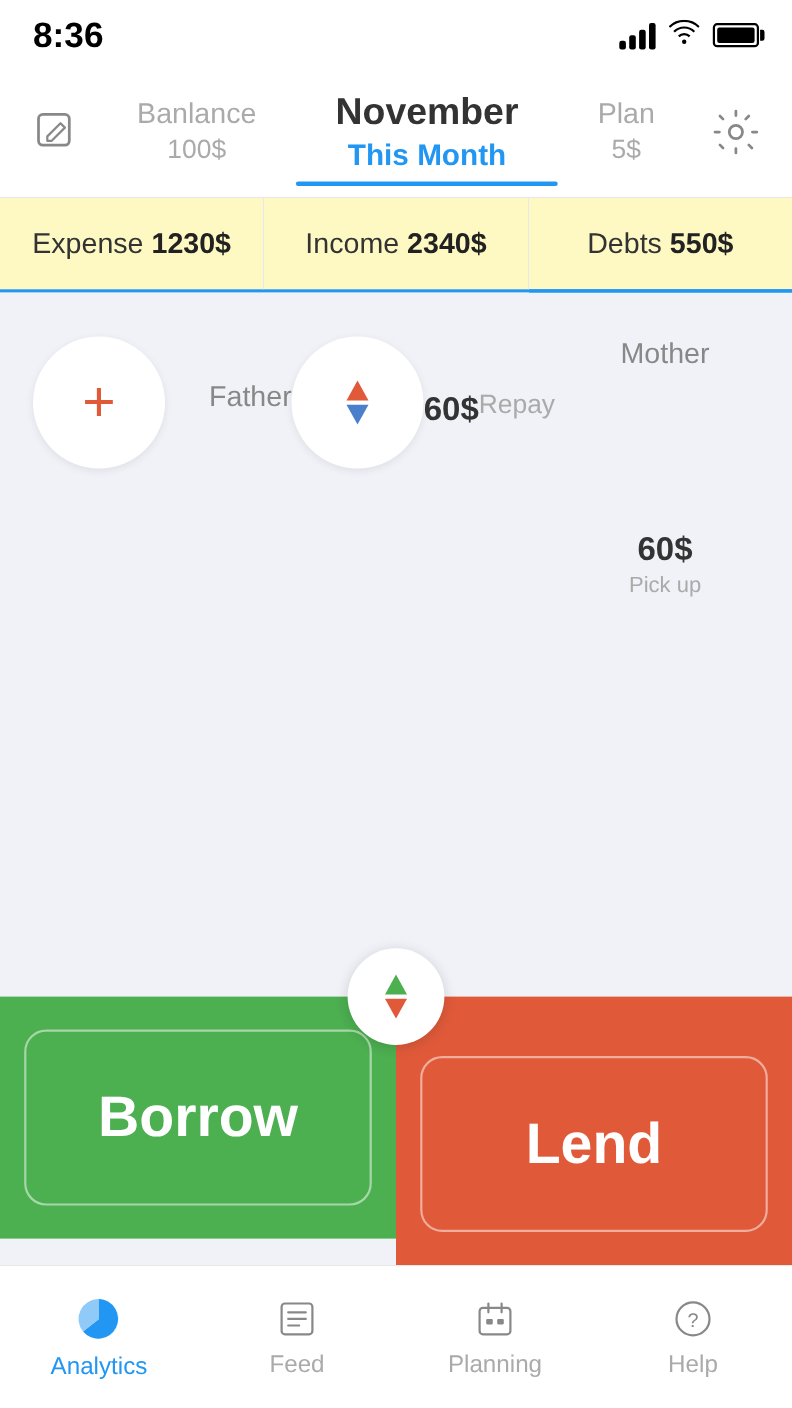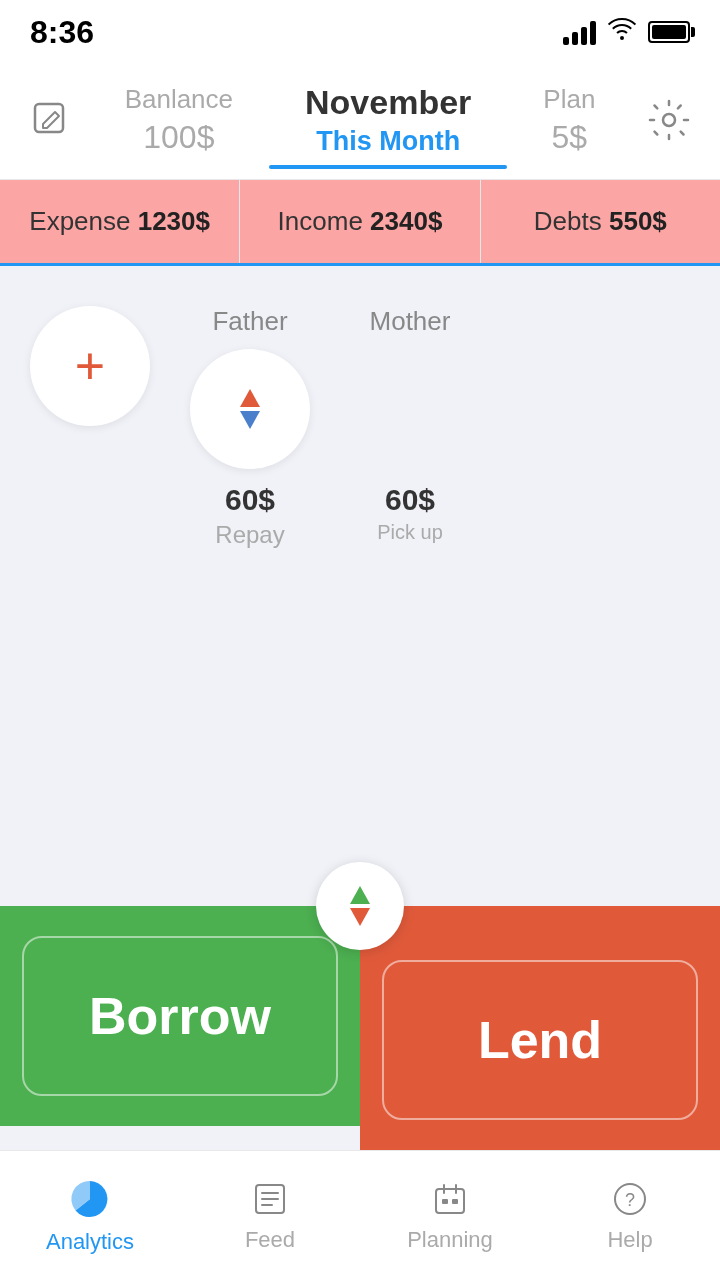--- a/index.html
+++ b/index.html
@@ -104,21 +104,21 @@
       padding: 10px 36px;
       cursor: pointer;
       position: relative;
     }
     .header-tab .tab-title {
       font-size: 26px;
       color: #aaa;
       font-weight: 400;
     }
     .header-tab .tab-value {
-      font-size: 32px;
+      font-size: 24px;
       color: #aaa;
       font-weight: 500;
       margin-top: 4px;
     }
     .header-tab.active .tab-title {
       font-size: 34px;
       color: #333;
       font-weight: 600;
     }
     .header-tab.active .tab-value {
@@ -142,21 +142,21 @@
       display: flex;
       align-items: center;
       justify-content: center;
       cursor: pointer;
     }
     .header-gear svg { width: 46px; height: 46px; }
 
     
     .summary-tabs {
       display: flex;
-      background: #fca5a5;
+      background: #fef9c3;
       border-bottom: 3px solid #2196F3;
       align-items: flex-end;
     }
     .summary-tab {
       flex: 1;
       padding: 26px 10px;
       text-align: center;
       font-size: 26px;
       color: #333;
       border-right: 1px solid #e8e8e8;
@@ -210,21 +210,20 @@
       box-shadow: 0 2px 8px rgba(0,0,0,0.08);
     }
     .add-circle .plus {
       font-size: 52px;
       color: #e05a3a;
       line-height: 1;
       font-weight: 300;
     }
     .debt-item {
       display: flex;
-      flex-direction: column;
       align-items: center;
       cursor: pointer;
     }
     .debt-item .person-name {
       font-size: 26px;
       color: #888;
       margin-bottom: 12px;
     }
     .debt-circle {
       width: 120px;

